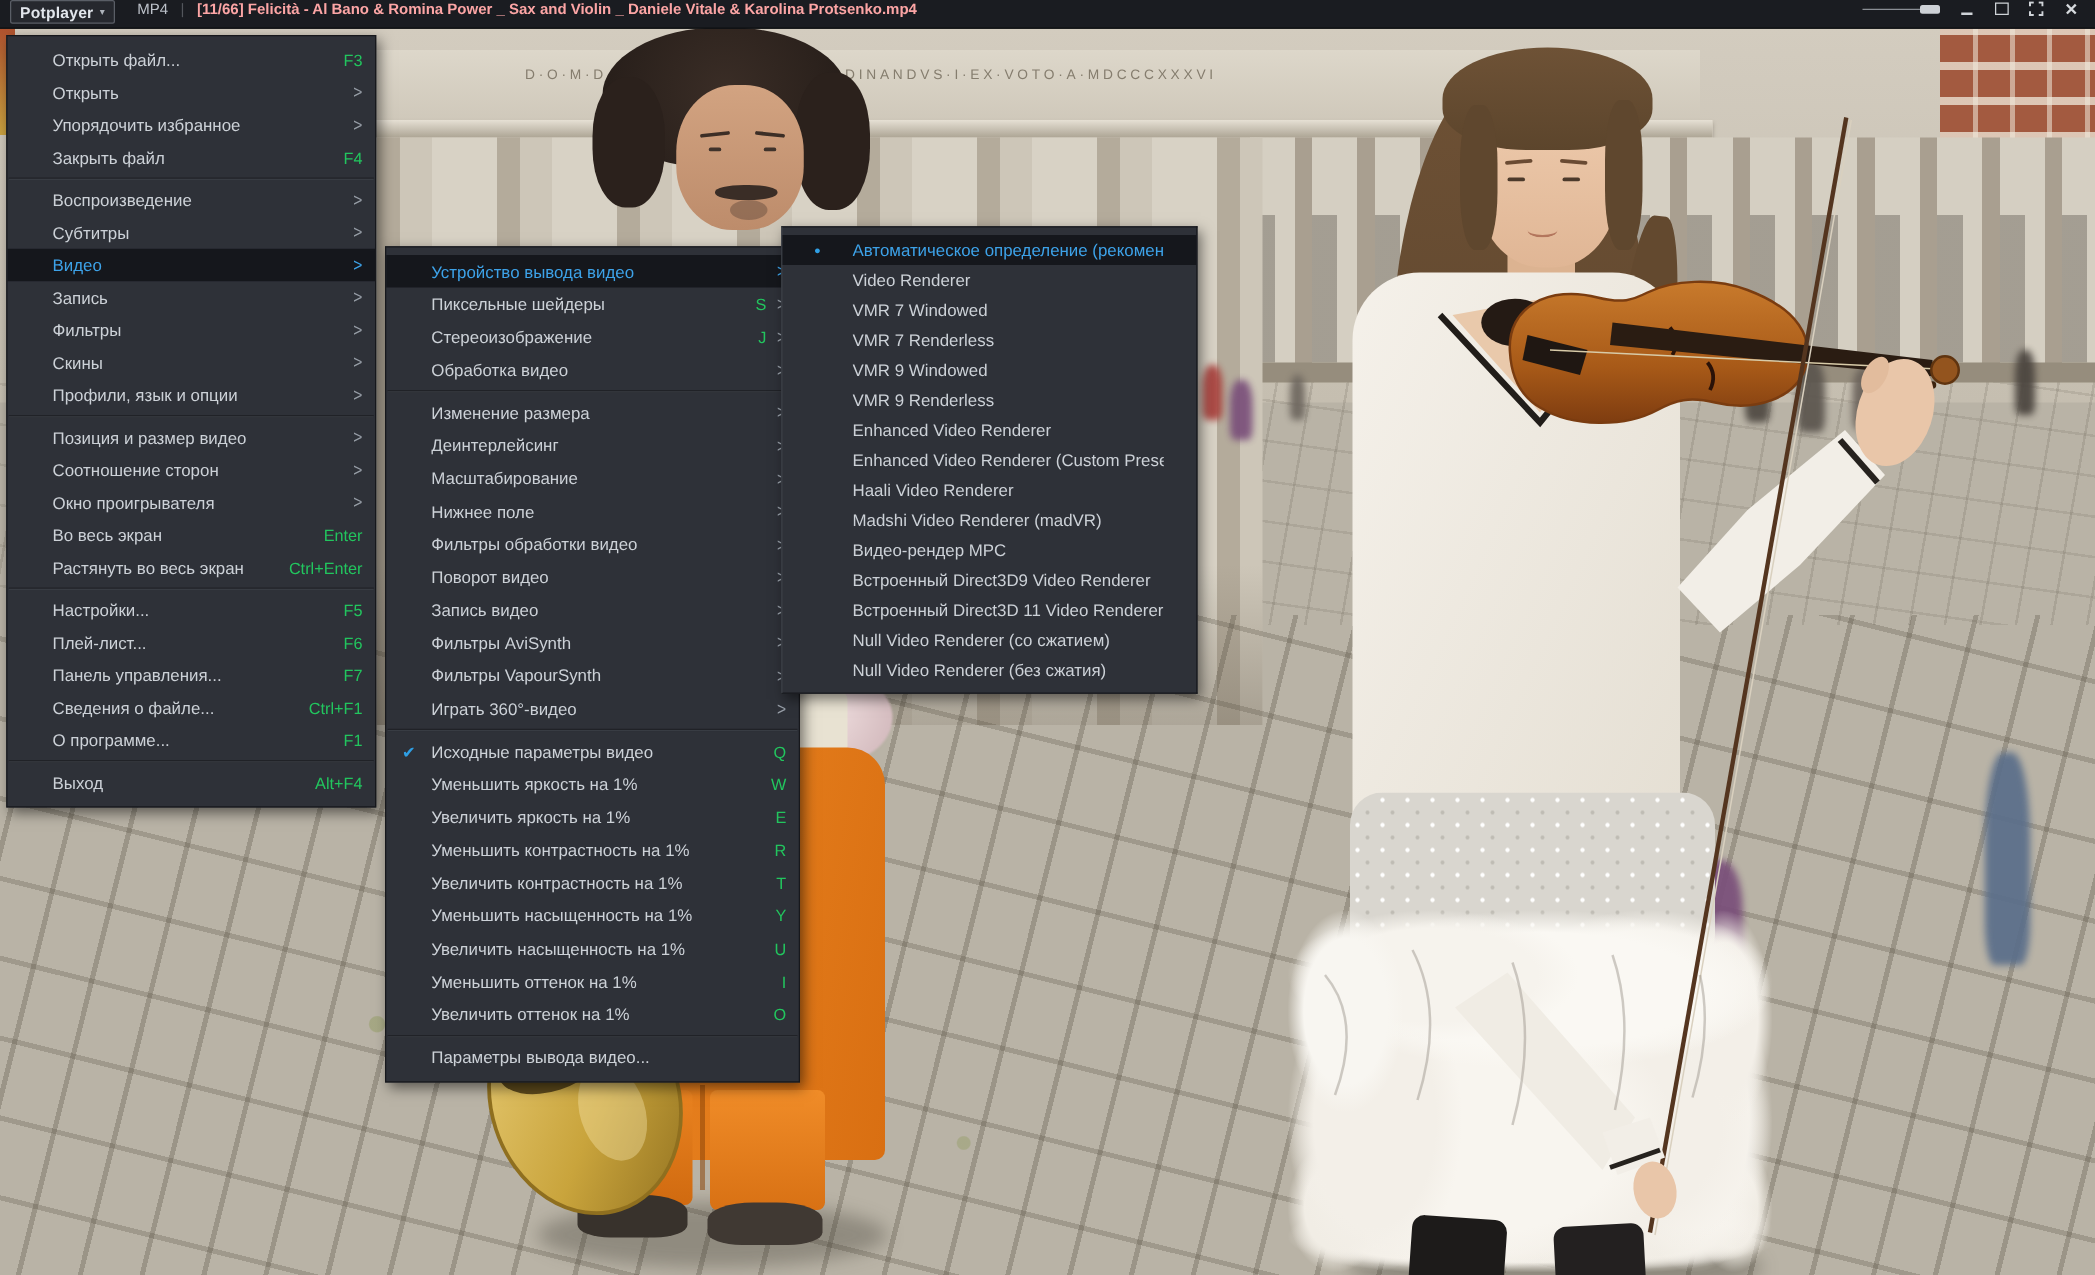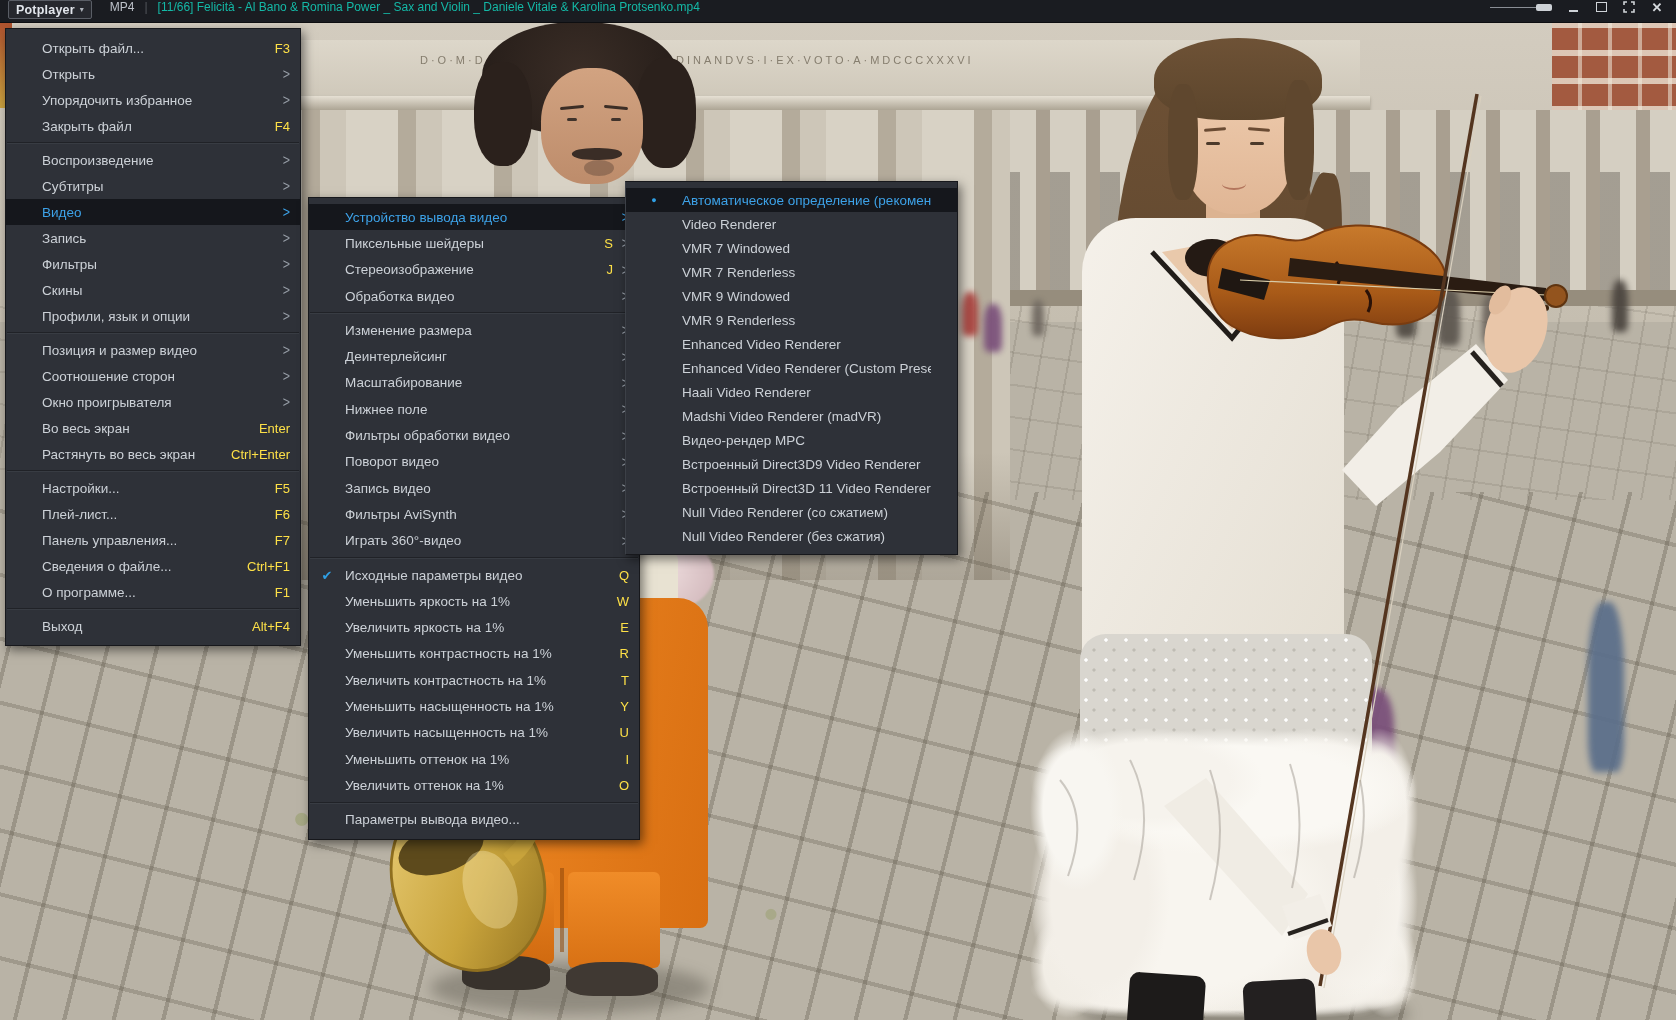--- a/index.html
+++ b/index.html
@@ -8,21 +8,21 @@
 
   
   .titlebar{position:absolute;left:0;top:0;width:1676px;height:22px;background:#1a1c21;
     border-bottom:1px solid #0d0e11;display:flex;align-items:flex-start;z-index:50;color:#c3c8cf;font-size:12px;}
   .logo-box{margin-left:8px;display:flex;align-items:center;gap:5px;border:1px solid #5a5e66;
     background:#26282e;border-radius:2px;padding:1px 7px;height:15px;}
   .logo-box .wordmark{font-weight:700;font-size:12.5px;color:#e2e6ec;letter-spacing:.2px;}
   .logo-box .caret{font-size:8px;color:#aeb3bb;}
   .codec{margin-left:18px;color:#bcc1c9;font-size:12px;}
   .tb-sep{margin:0 10px;color:#53565c;}
-  .file-title{white-space:nowrap;overflow:hidden;text-overflow:ellipsis;max-width:900px;color:#14b8a6;}
+  .file-title{white-space:nowrap;overflow:hidden;text-overflow:ellipsis;max-width:900px;color:#fca5a5;font-weight:bold;}
   .tb-right{margin-left:auto;display:flex;align-items:center;gap:14px;padding-right:12px;}
   .vol-line{width:52px;height:1px;background:#8a8e95;}
   .vol-handle{width:16px;height:7px;background:#cdd1d6;border-radius:2px;margin-left:-6px;}
   .wbtn{display:flex;align-items:center;justify-content:center;width:14px;height:14px;}
   .min-bar{width:9px;height:2px;background:#cfd3d8;margin-top:7px;}
   .max-box{width:9px;height:8px;border:1.5px solid #cfd3d8;}
   .close-x{color:#d6dade;font-size:13px;font-weight:700;line-height:1;}
 
   
   .scene{position:absolute;left:0;top:22px;width:1676px;height:998px;overflow:hidden;background:#b9b3a6;}
@@ -114,21 +114,21 @@
 
   .scene-svg{left:0;top:0;width:1676px;height:998px;pointer-events:none;}
 
   
   .menu{position:absolute;background:#2e3138;border:1px solid #17181c;box-shadow:3px 4px 10px rgba(0,0,0,.5);
     padding:6px 0;box-sizing:border-box;color:#ccd1d7;font-size:13.5px;--ih:26px;--gw:36px;}
   .mi{display:flex;align-items:center;height:var(--ih);padding-right:10px;cursor:default;}
   .gut{flex:0 0 var(--gw);text-align:center;}
   .lbl{flex:1;white-space:nowrap;overflow:hidden;}
   .rgt{display:flex;align-items:center;gap:7px;margin-left:16px;}
-  .sc{color:#fde047;font-size:13px;}
+  .sc{color:#22c55e;font-size:13px;}
   .arw{color:#979ea7;font-size:12.5px;width:9px;text-align:right;transform:scaleY(1.15);}
   .mi.sel{background:#15171c;color:#3da2e8;}
   .mi.sel .sc,.mi.sel .arw{color:#3da2e8;}
   .gut.chk{color:#2f9fe4;font-size:13px;}
   .gut.rad{color:#2f9fe4;font-size:9px;}
   .msep{height:1px;background:#202227;border-bottom:1px solid #383c43;margin:3px 1px;}
   #menu-main{left:5px;top:28px;width:296px;z-index:10;}
   #menu-video{left:308px;top:197px;width:332px;z-index:11;--ih:26.3px;}
   #menu-renderer{left:625px;top:181px;width:333px;z-index:12;--ih:24px;--gw:56px;border-left:1px solid #3c4047;}
 </style>
@@ -538,20 +538,27 @@
       </div>
       <div class="mi">
         <span class="gut"></span>
         <span class="lbl">Фильтры AviSynth</span>
         <span class="rgt">
           <span class="arw">&gt;</span>
         </span>
       </div>
       <div class="mi">
         <span class="gut"></span>
+        <span class="lbl">Фильтры VapourSynth</span>
+        <span class="rgt">
+          <span class="arw">&gt;</span>
+        </span>
+      </div>
+      <div class="mi">
+        <span class="gut"></span>
         <span class="lbl">Играть 360°-видео</span>
         <span class="rgt">
           <span class="arw">&gt;</span>
         </span>
       </div>
       <div class="msep"></div>
       <div class="mi">
         <span class="gut chk">✔</span>
         <span class="lbl">Исходные параметры видео</span>
         <span class="rgt">

